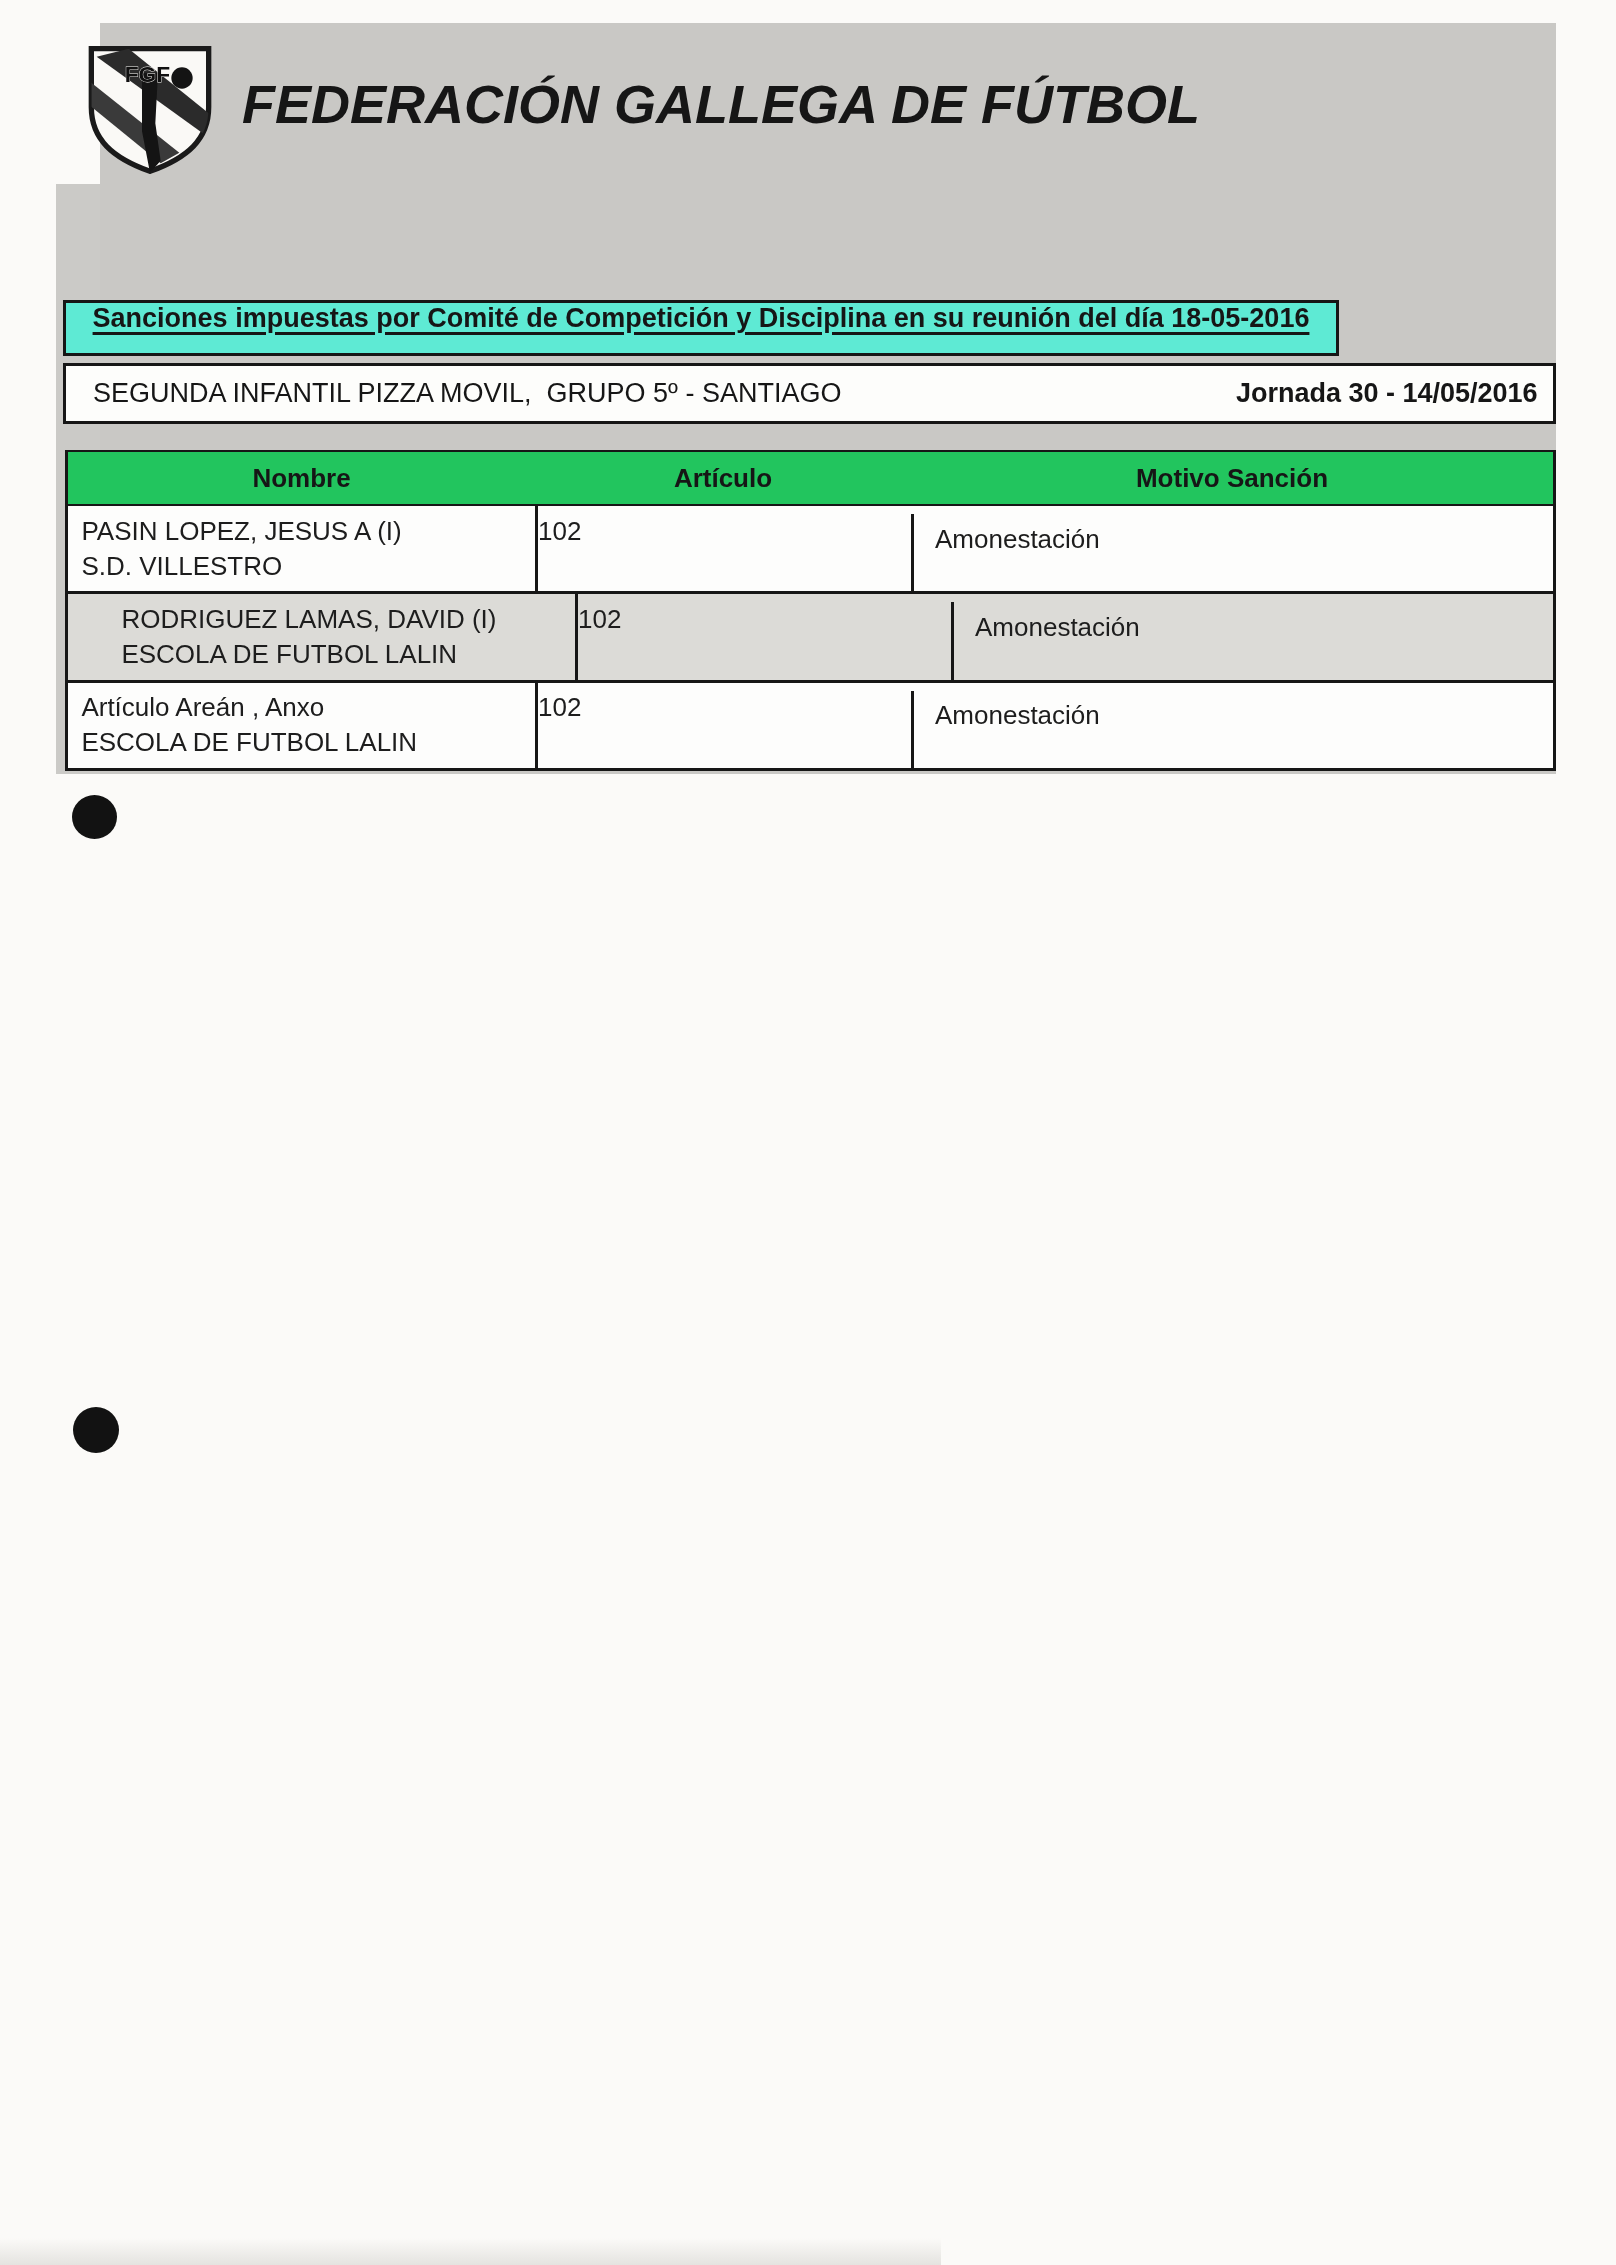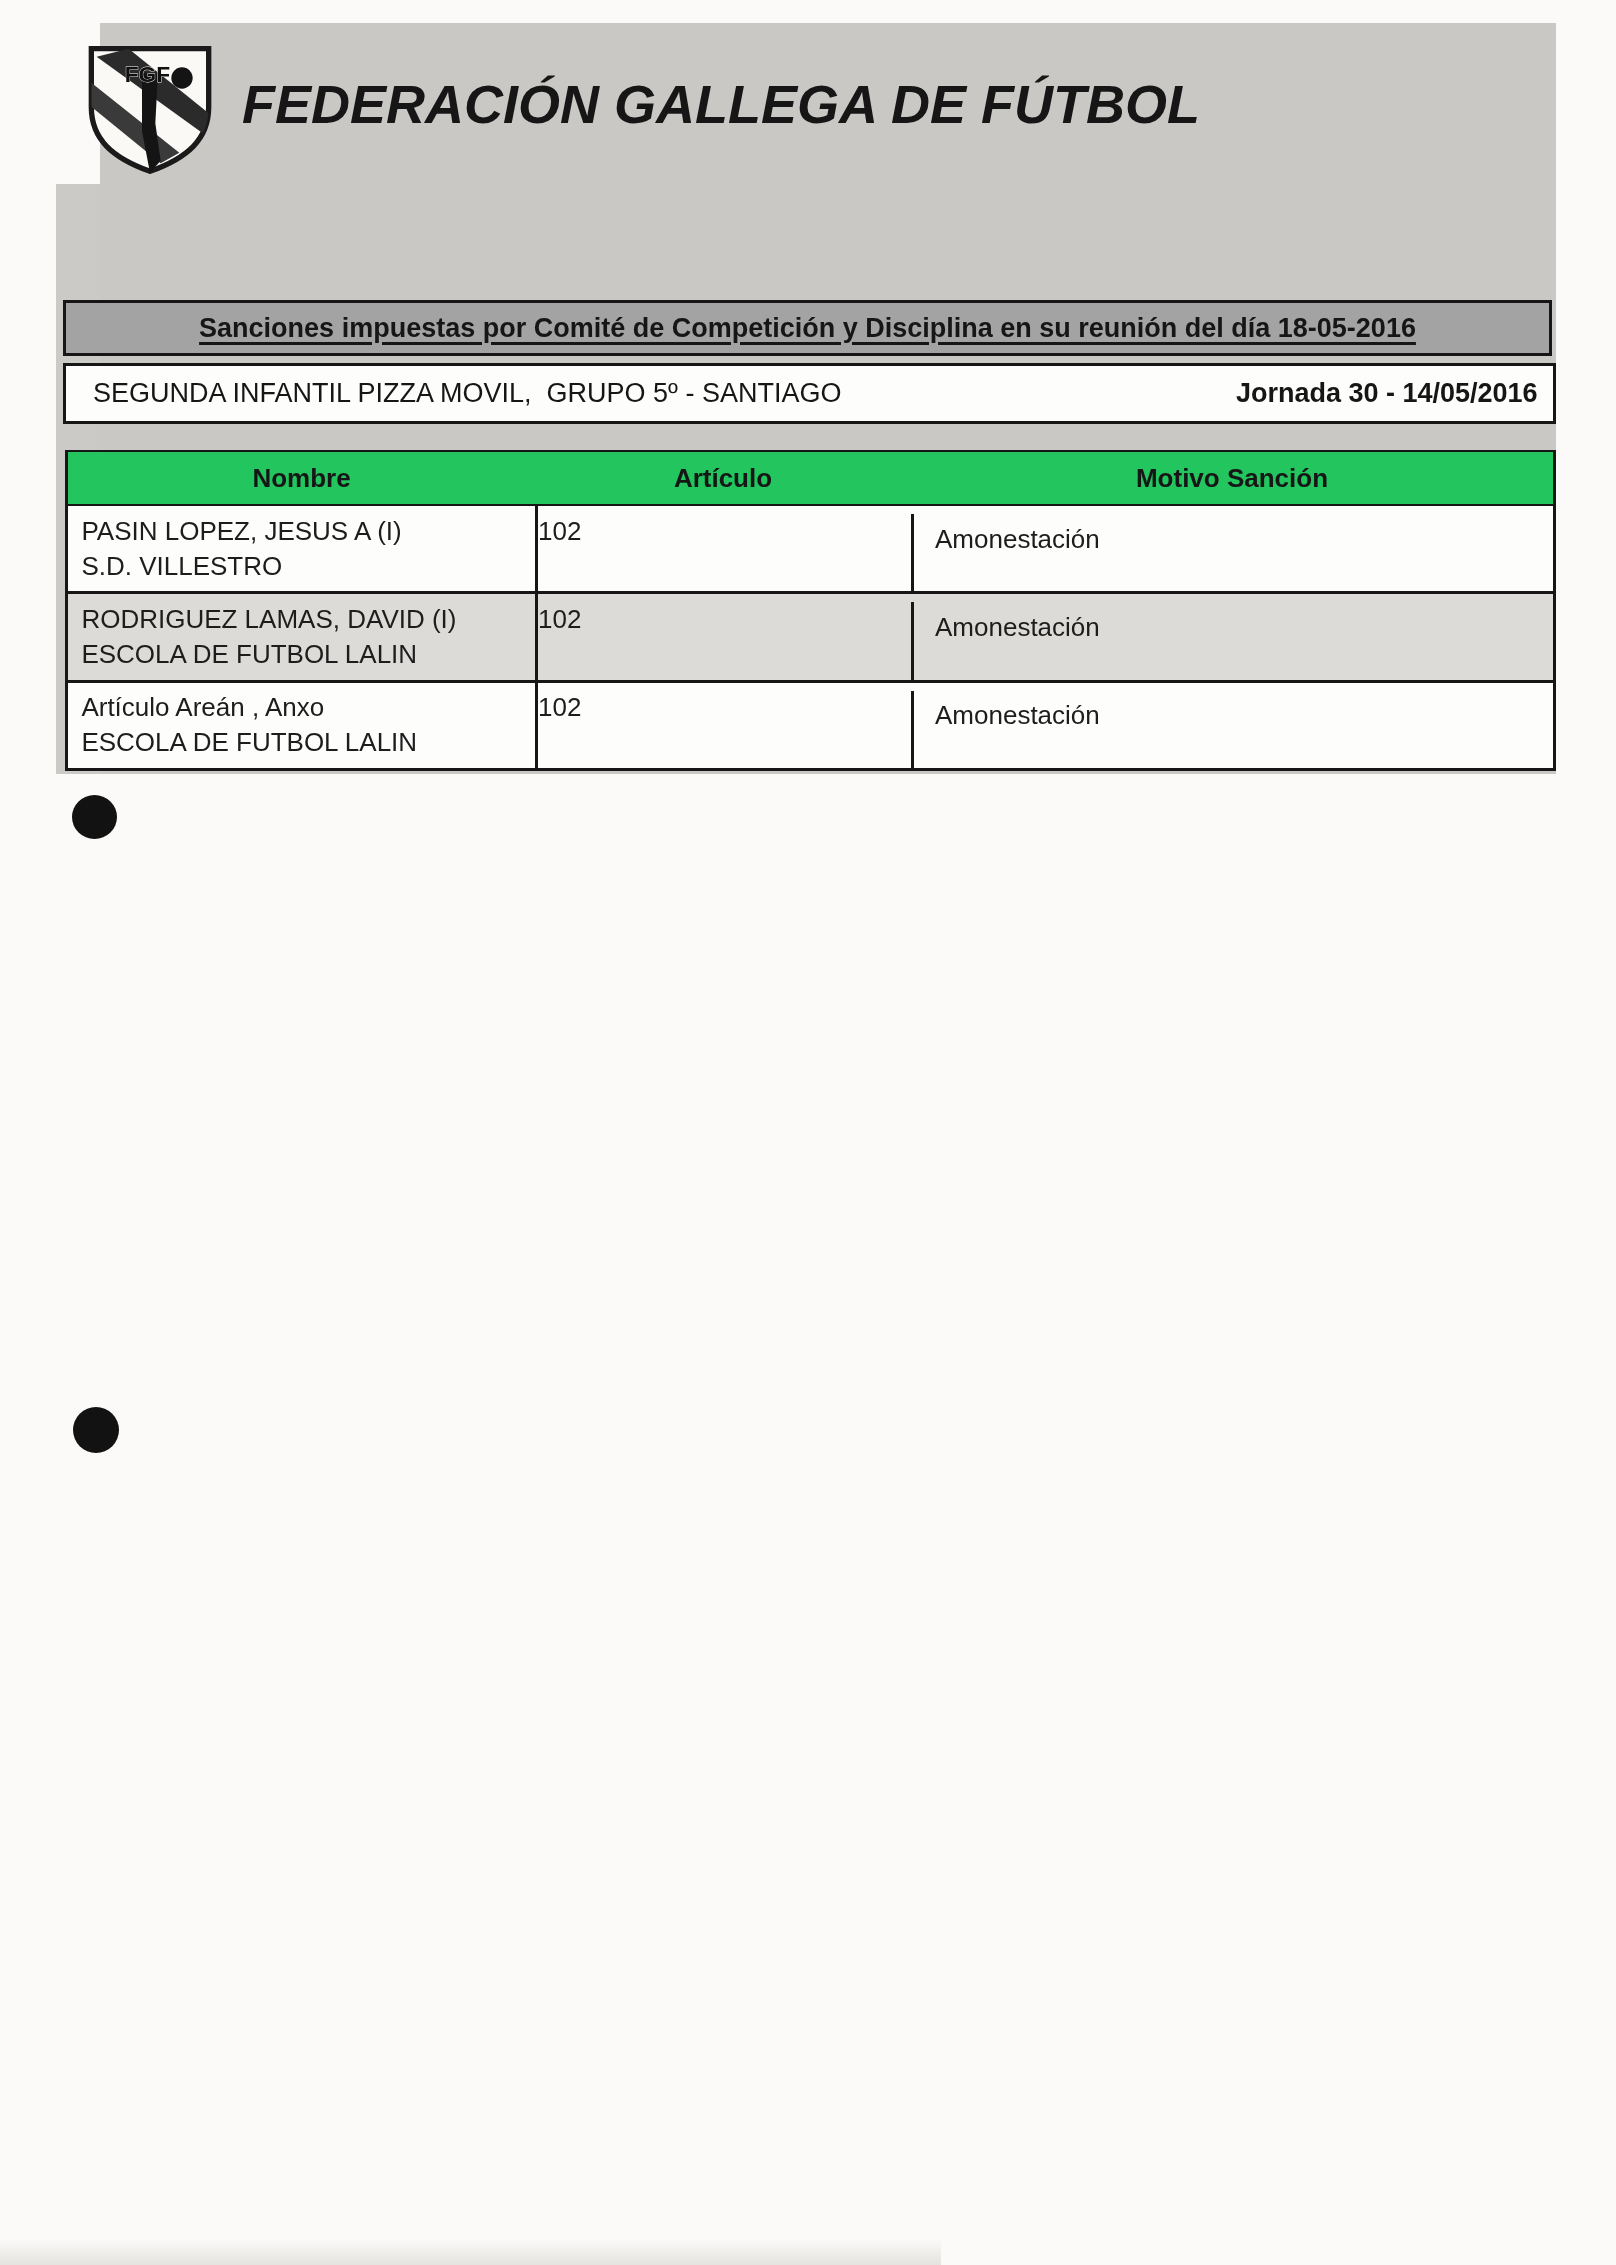--- a/index.html
+++ b/index.html
@@ -30,23 +30,23 @@
   .crest{ position:absolute; left:83px; top:38px; width:134px; height:136px; }
   
   .hdr-title{
     position:absolute; left:242px; top:73px;
     font-size:54px; font-weight:bold; color:#161616; letter-spacing:0px;
     white-space:nowrap;
     font-style:italic;
   }
   
   .notice-box{
-    position:absolute; left:63px; top:300px; width:1489px; height:56px;
-    background:#a3a3a3; border:3.8px solid #161616;
-    display:flex; align-items:center; justify-content:center;
+    position:absolute; left:63px; top:300px; width:1276px; height:56px;
+    background:#5eead4; border:3.8px solid #161616;
+    display:flex; justify-content:center;
   }
   .notice-box span{
     font-size:27px; font-weight:bold; color:#161616;
     text-decoration:underline; text-decoration-thickness:2.9px; text-underline-offset:4.8px;
     white-space:nowrap;
   }
   
   .comp-box{
     position:absolute; left:63px; top:363px; width:1493px; height:61px;
     background:#fdfdfb; border:3.8px solid #161616;
@@ -69,21 +69,21 @@
   .thead .hc{
     display:flex; align-items:center; justify-content:center;
     font-size:26px; font-weight:bold; color:#161616;
   }
   .trow{
     display:grid; grid-template-columns:467px 376px 1fr;
     min-height:75px; background:#fdfdfc;
     border-bottom:3.8px solid #161616;
   }
   .trow:last-child{ border-bottom:none; }
-  .trow.shaded{ background:#dcdbd7; }
+  .trow.shaded{ background:#dcdbd7;padding-left:40px; }
   .trow .cell{ padding-top:7.7px; padding-bottom:7.7px; }
   .trow .c1{ padding-left:13.4px; }
   .trow .c2{ text-align:left; border-left:3.8px solid #161616; }
   .trow .c3{ padding-left:21px; border-left:3.8px solid #161616;margin-top:8px; }
   .trow .line{ font-size:26px; color:#1d1d1d; line-height:35px; white-space:nowrap; }
   
   .dot{ position:absolute; background:#121212; border-radius:50%; }
   .dot1{ left:72px; top:795px; width:45px; height:44px; }
   .dot2{ left:73px; top:1407px; width:46px; height:46px; }
   

